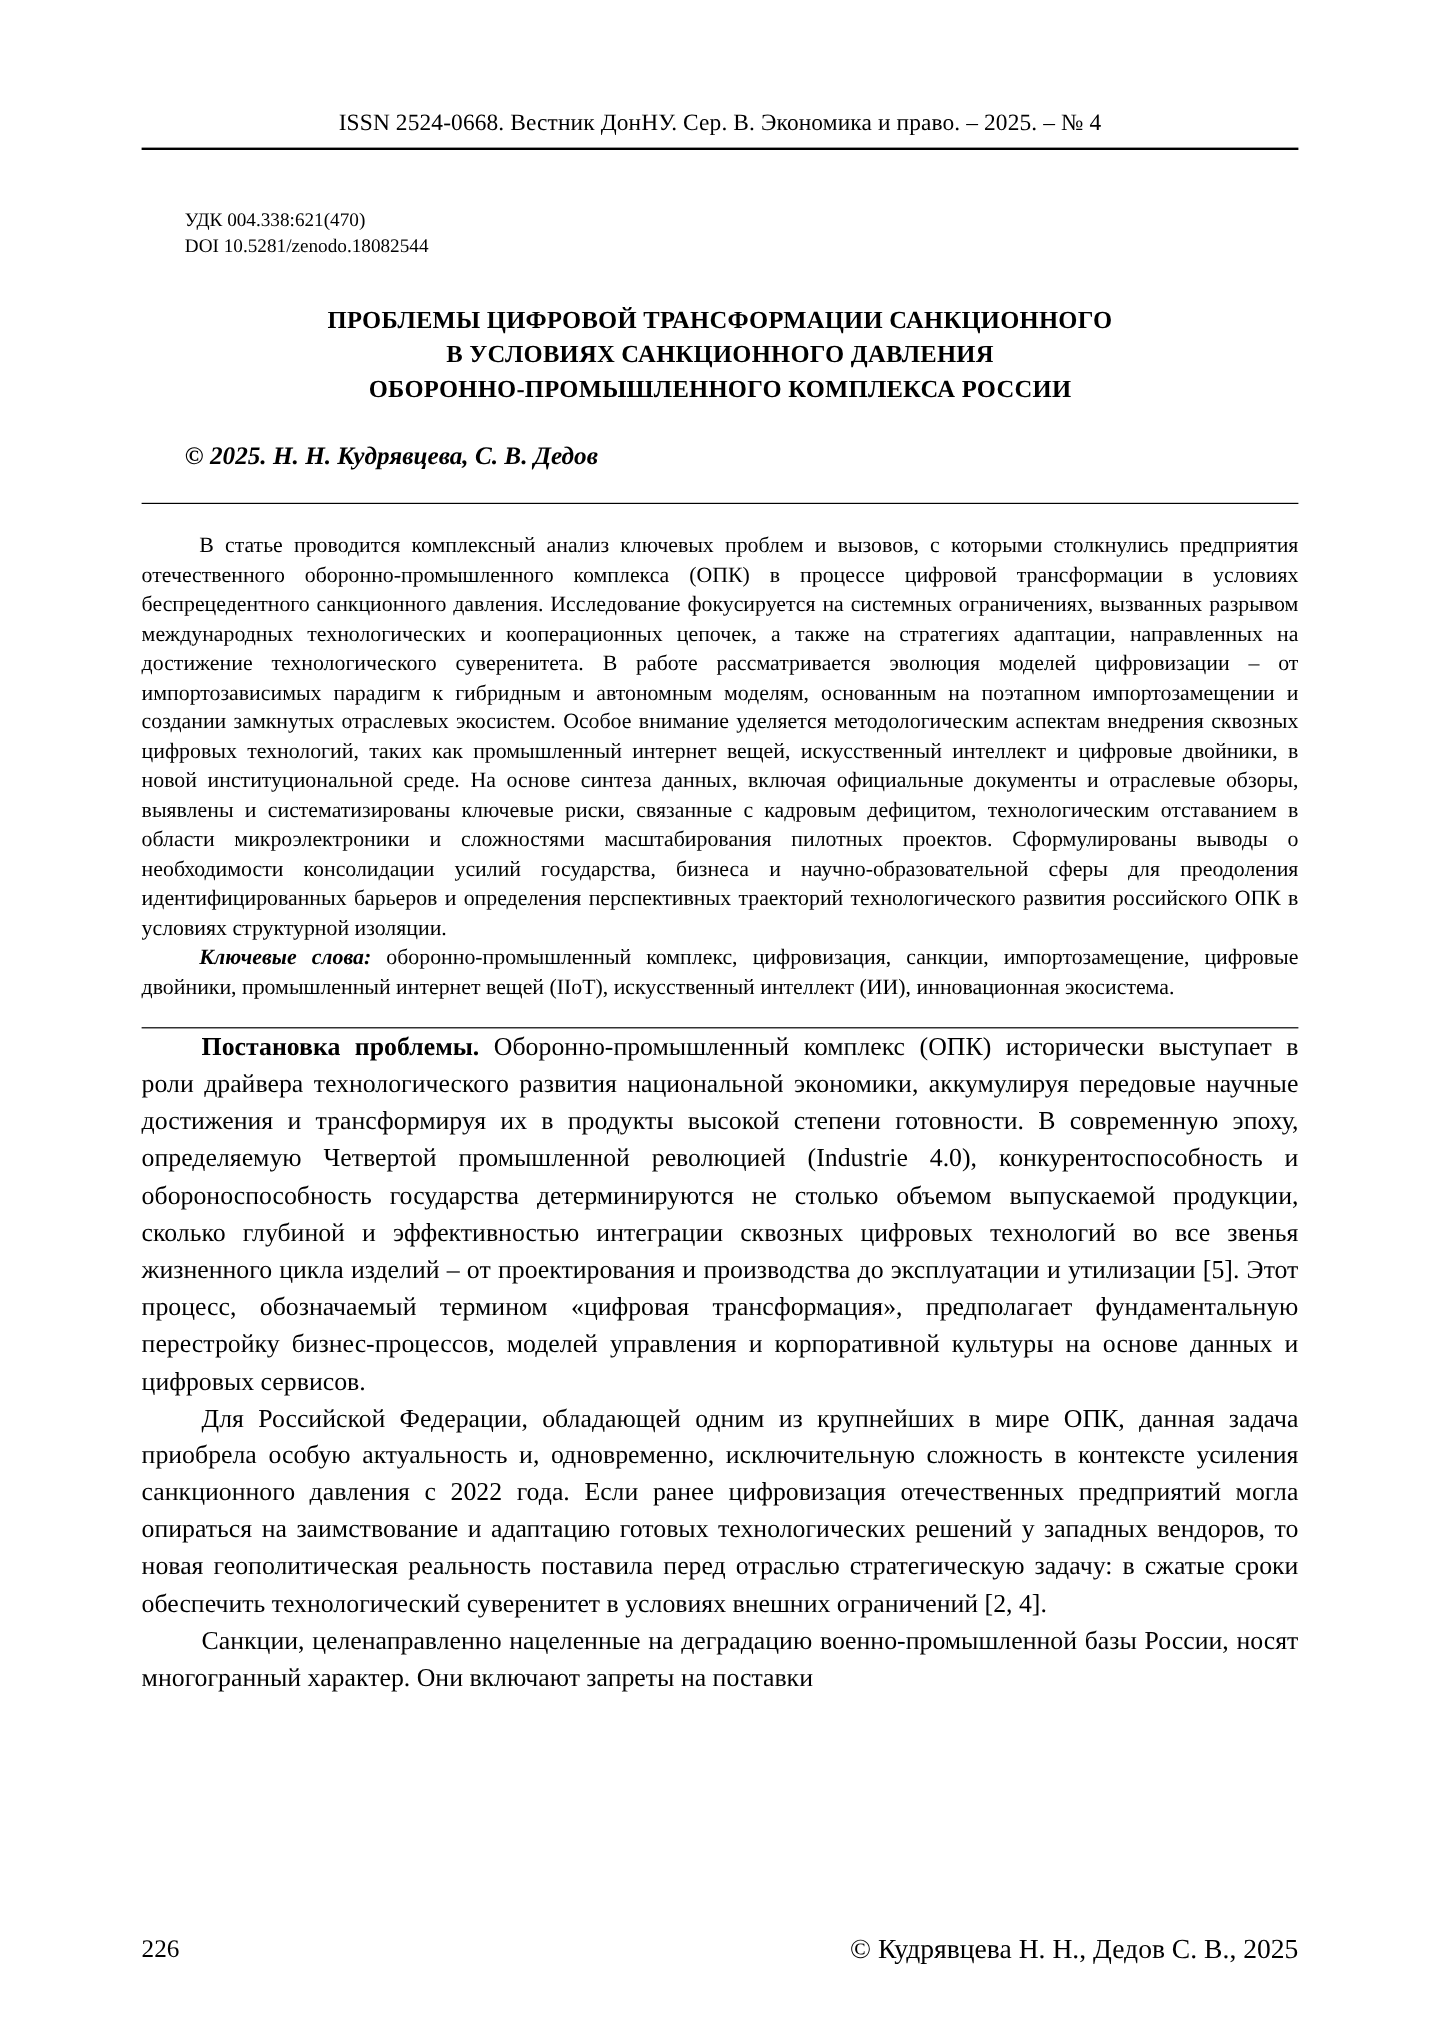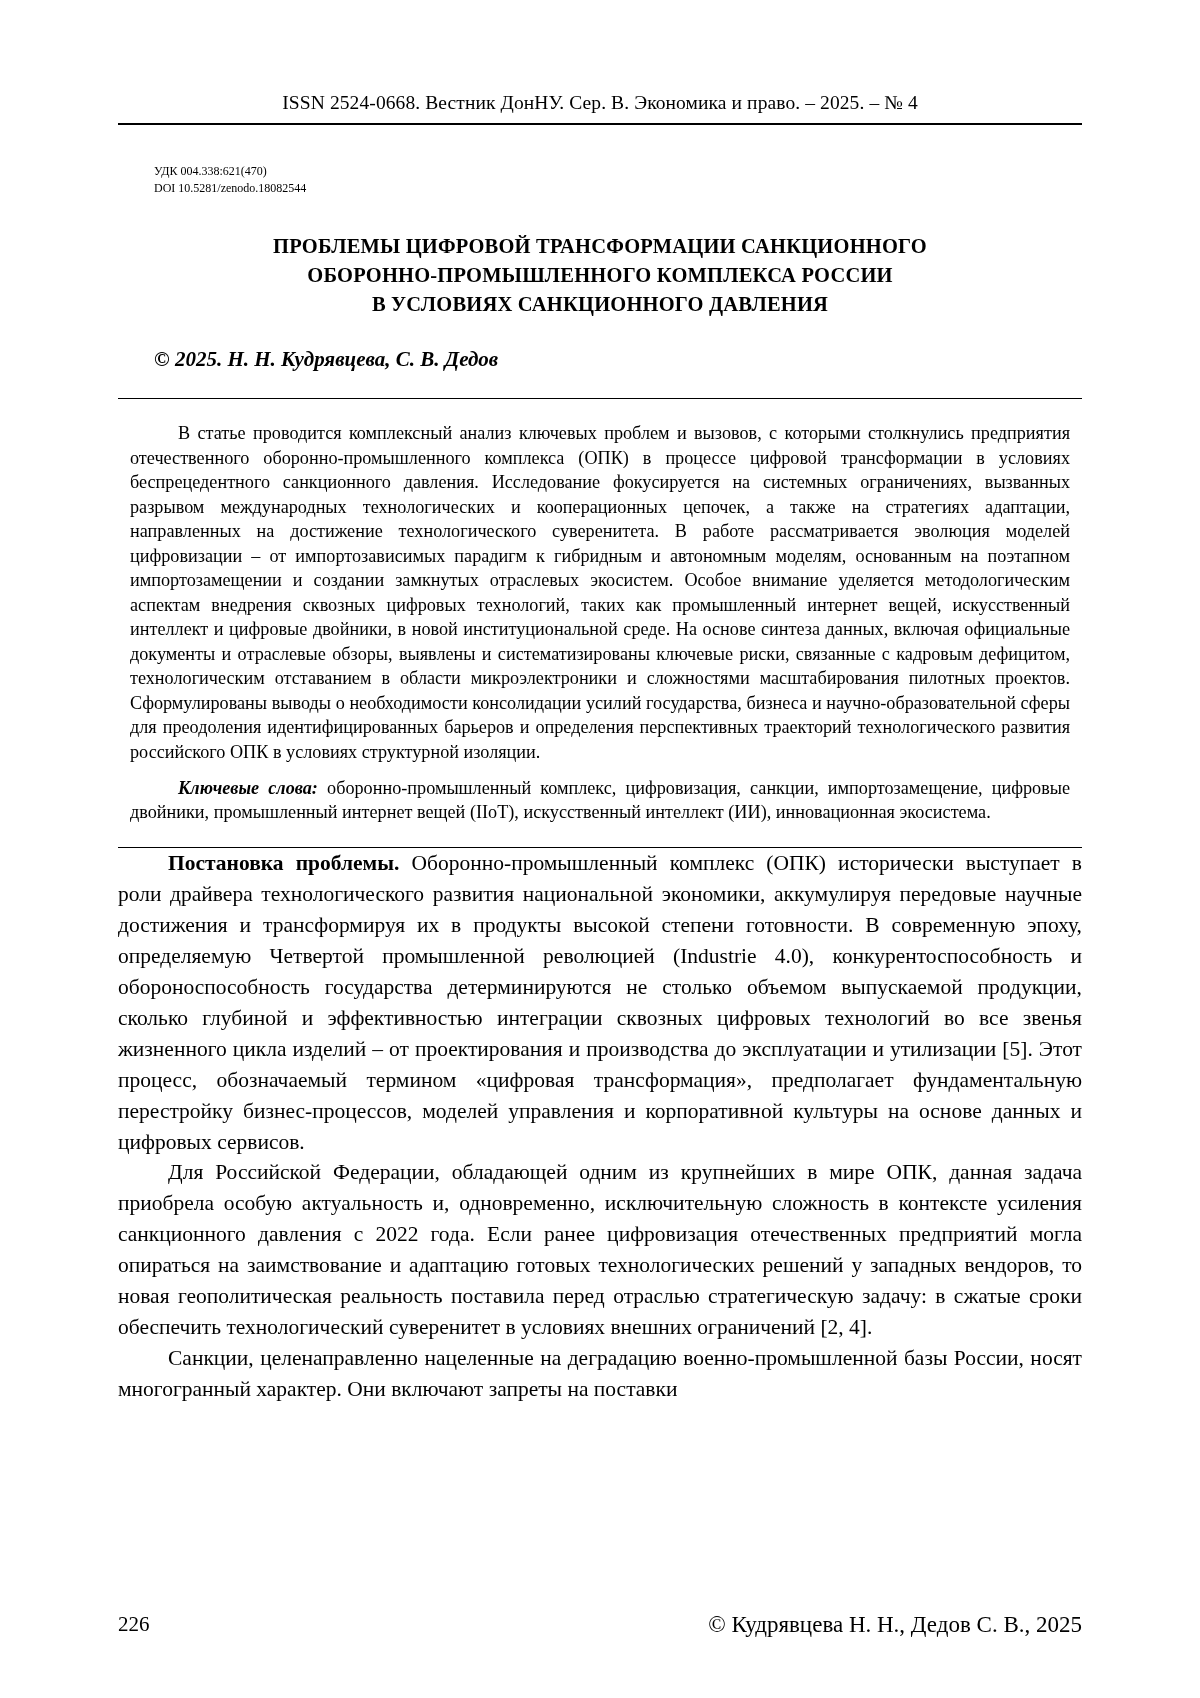--- a/index.html
+++ b/index.html
@@ -29,23 +29,23 @@
     font-weight: normal;
     text-align: center;
     letter-spacing: 0.1px;
     padding-bottom: 9px;
     border-bottom: 2px solid #000;
     margin: 0 0 0 0;
   }
 
   
   .udk-block {
-    margin-top: 38px;
+    margin-top: 48px;
     margin-left: 36px;
-    font-size: 12px;
+    font-size: 16px;
     line-height: 1.38;
   }
   .udk-block div { white-space: pre; }
 
   
   .title {
     margin-top: 36px;
     text-align: center;
     font-size: 20.5px;
     font-weight: bold;
@@ -73,21 +73,21 @@
 
   
   .abstract {
     margin-top: 22px;
     font-size: 18.2px;
     line-height: 1.345;
     text-align: justify;
     text-justify: inter-word;
     hyphens: none;
   }
-  .abstract p { margin: 12px; }
+  .abstract p { margin: 0; }
   .abstract p.first { text-indent: 48px; }
   .keywords { text-indent: 48px; margin-top: 0; }
   .keywords .kw-label {
     font-style: italic;
     font-weight: bold;
   }
 
   
   .body-text {
     font-size: 21.5px;
@@ -124,22 +124,22 @@
 
   <div class="running-head">ISSN 2524-0668. Вестник ДонНУ. Сер. В. Экономика и право. – 2025. – № 4</div>
 
   <div class="udk-block">
     <div>УДК 004.338:621(470)</div>
     <div>DOI 10.5281/zenodo.18082544</div>
   </div>
 
   <div class="title">
     <span class="line">ПРОБЛЕМЫ ЦИФРОВОЙ ТРАНСФОРМАЦИИ САНКЦИОННОГО</span>
+    <span class="line">В УСЛОВИЯХ САНКЦИОННОГО ДАВЛЕНИЯ</span>
     <span class="line">ОБОРОННО-ПРОМЫШЛЕННОГО КОМПЛЕКСА РОССИИ</span>
-    <span class="line">В УСЛОВИЯХ САНКЦИОННОГО ДАВЛЕНИЯ</span>
   </div>
 
   <div class="authors">© 2025. Н. Н. Кудрявцева, С. В. Дедов</div>
 
   <hr class="rule">
 
   <div class="abstract">
     <p class="first">В статье проводится комплексный анализ ключевых проблем и вызовов, с которыми столкнулись предприятия отечественного оборонно-промышленного комплекса (ОПК) в процессе цифровой трансформации в условиях беспрецедентного санкционного давления. Исследование фокусируется на системных ограничениях, вызванных разрывом международных технологических и кооперационных цепочек, а также на стратегиях адаптации, направленных на достижение технологического суверенитета. В работе рассматривается эволюция моделей цифровизации – от импортозависимых парадигм к гибридным и автономным моделям, основанным на поэтапном импортозамещении и создании замкнутых отраслевых экосистем. Особое внимание уделяется методологическим аспектам внедрения сквозных цифровых технологий, таких как промышленный интернет вещей, искусственный интеллект и цифровые двойники, в новой институциональной среде. На основе синтеза данных, включая официальные документы и отраслевые обзоры, выявлены и систематизированы ключевые риски, связанные с кадровым дефицитом, технологическим отставанием в области микроэлектроники и сложностями масштабирования пилотных проектов. Сформулированы выводы о необходимости консолидации усилий государства, бизнеса и научно-образовательной сферы для преодоления идентифицированных барьеров и определения перспективных траекторий технологического развития российского ОПК в условиях структурной изоляции.</p>
     <p class="keywords"><span class="kw-label">Ключевые слова:</span><span> оборонно-промышленный комплекс, цифровизация, санкции, импортозамещение, цифровые двойники, промышленный интернет вещей (IIoT), искусственный интеллект (ИИ), инновационная экосистема.</span></p>
   </div>

